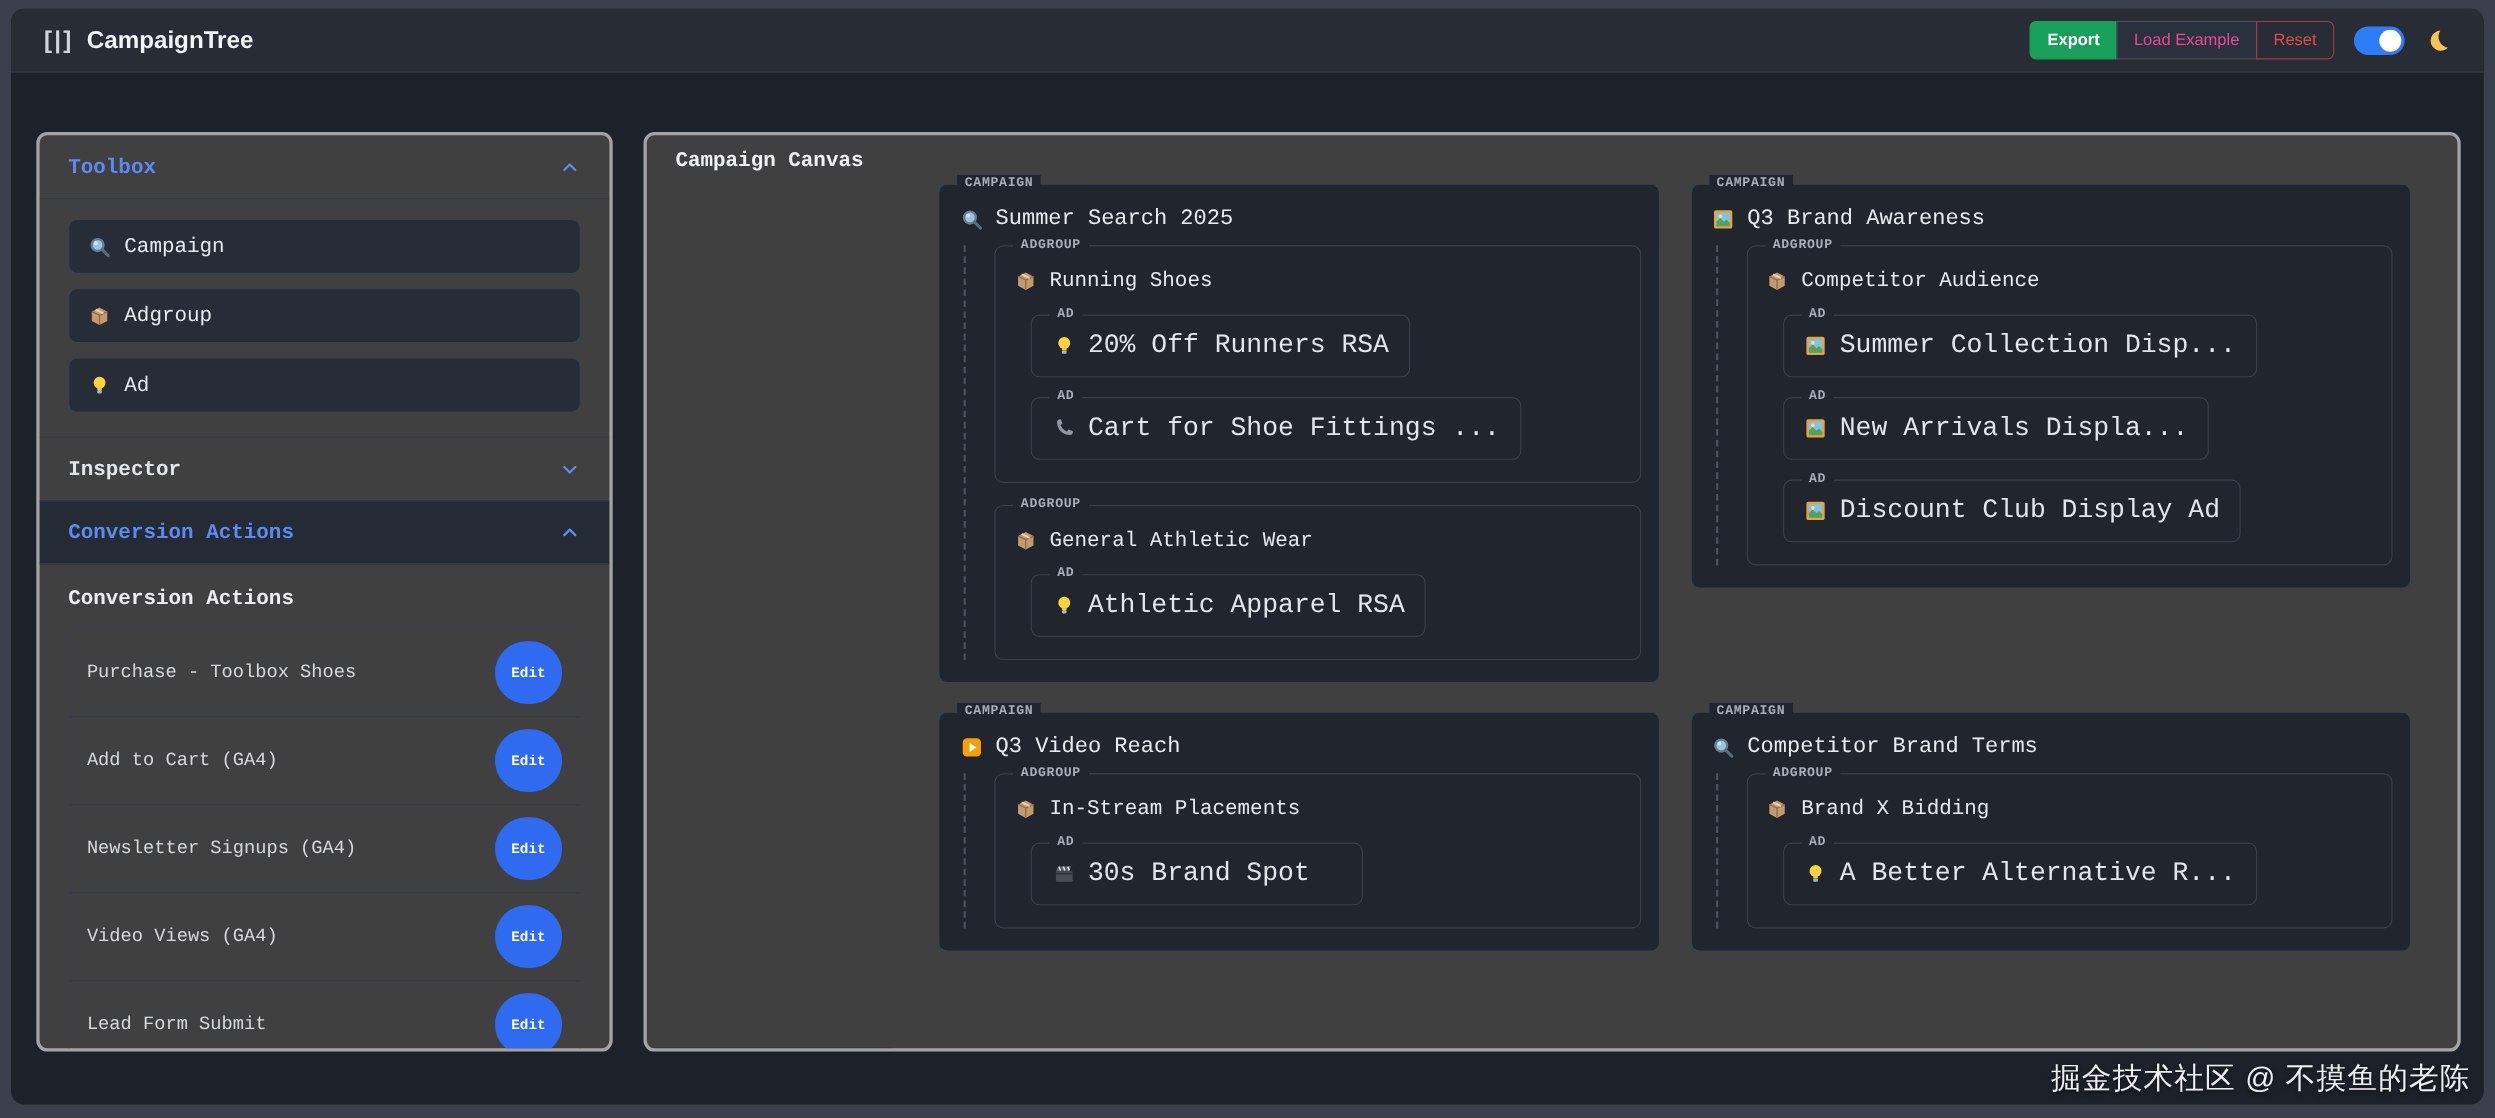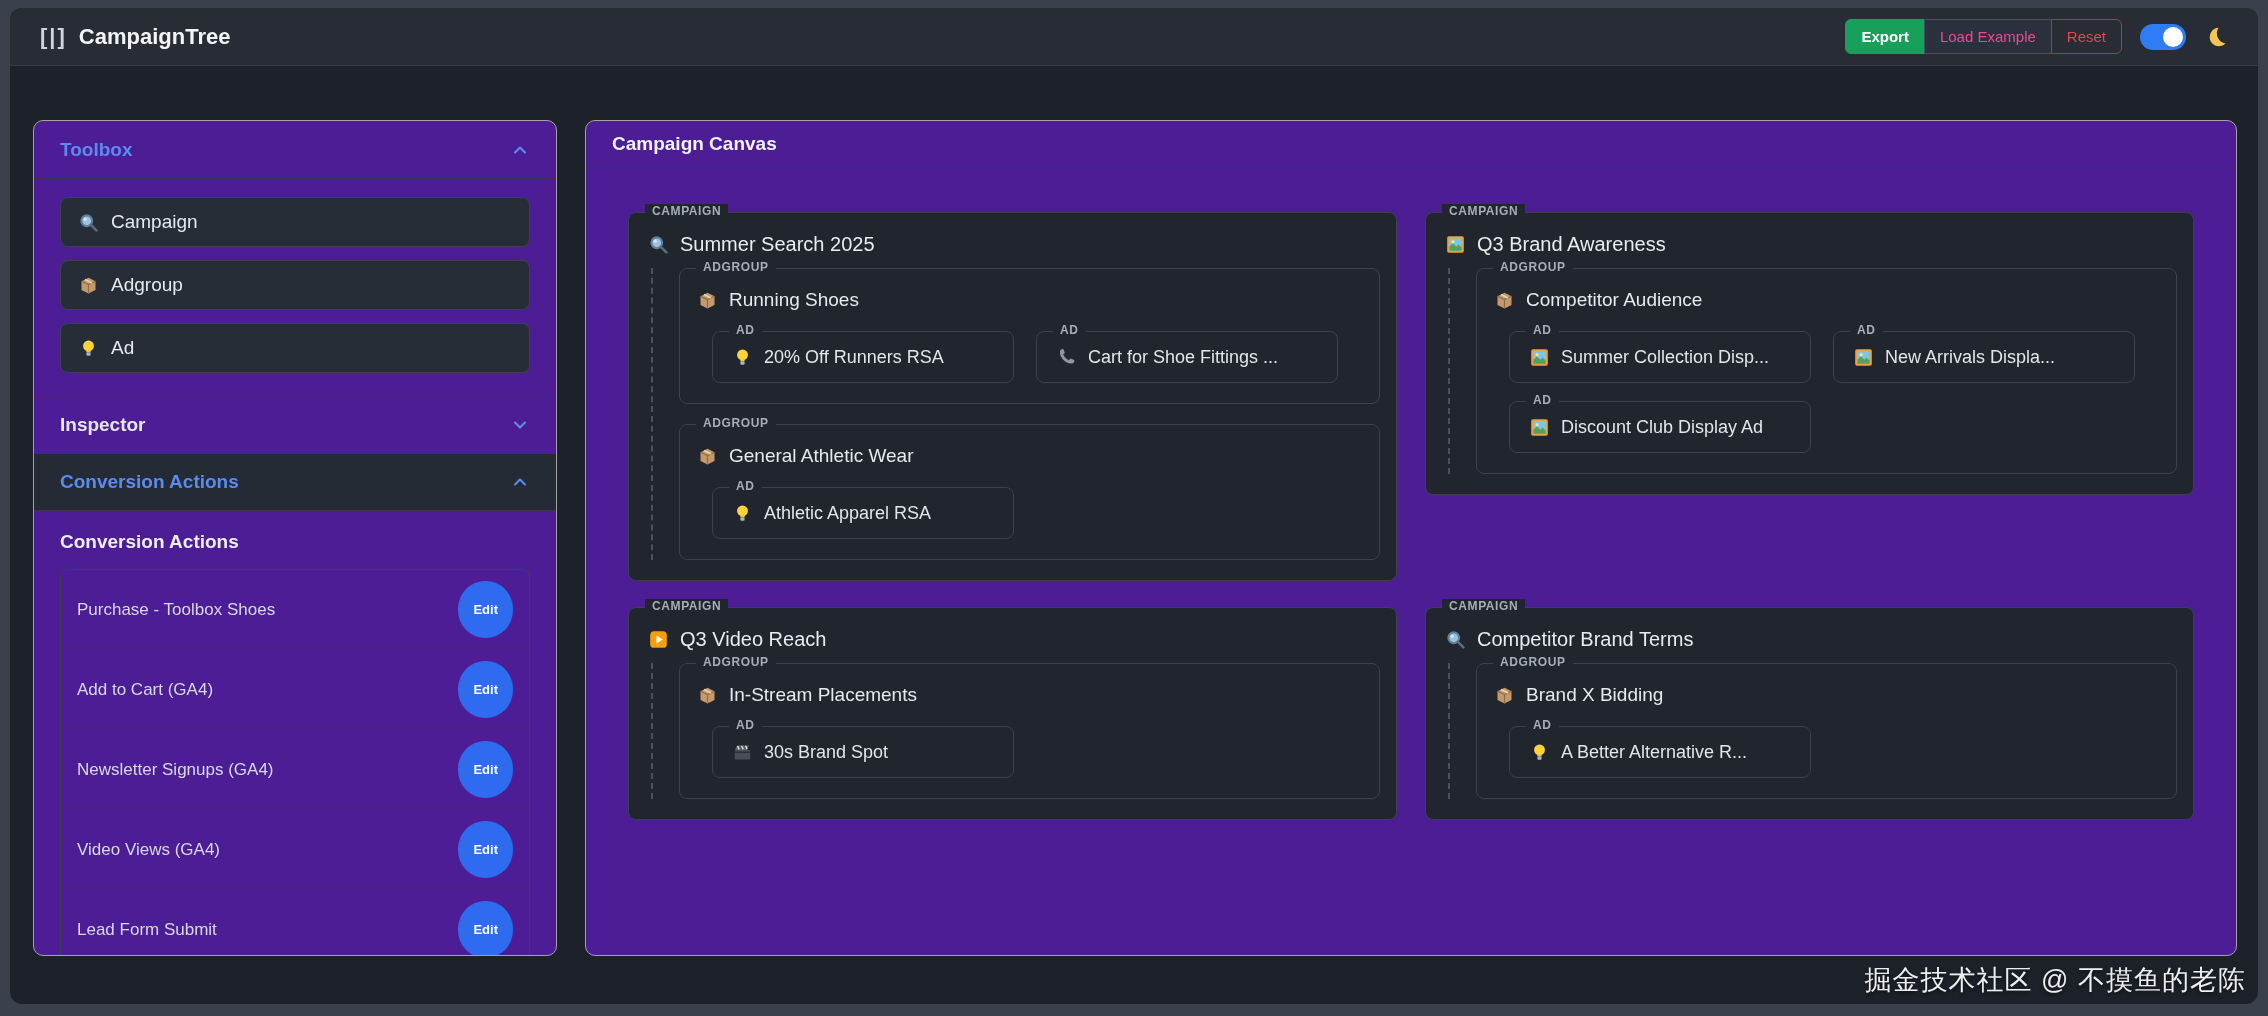--- a/index.html
+++ b/index.html
@@ -25,23 +25,23 @@
   .header-right { margin-left:auto; display:flex; align-items:center; gap:18px; }
   .btn-group { display:flex; }
   .btn { font-family:inherit; font-size:15px; line-height:1; padding:9px 15px; cursor:pointer; background:none; border:1px solid transparent; }
   .btn-export { background:#18a05a; color:#fff; font-weight:600; border-radius:6px 0 0 6px; border-color:#18a05a; }
   .btn-load { background:#2b313c; color:#ec4899; border-color:#4a515e; margin-left:-1px; }
   .btn-reset { background:transparent; color:#e5484d; border-color:#a83b41; border-radius:0 6px 6px 0; margin-left:-1px; }
   .toggle { width:46px; height:26px; border-radius:13px; background:#2f7df6; position:relative; cursor:pointer; }
   .toggle .knob { position:absolute; top:3px; right:3px; width:20px; height:20px; border-radius:50%; background:#fff; }
   .moon { display:flex; align-items:center; cursor:pointer; }
   
-  .panel { position:absolute; top:112px; background:#4c1d95; border:1px solid #a3a3a3; border-radius:10px; }
+  .panel { position:absolute; top:112px; background:#404040; border:3px solid #a3a3a3; border-radius:10px;font-family:Liberation Mono, monospace; }
   .sidebar { left:23px; width:524px; height:836px; display:flex; flex-direction:column; overflow:hidden; }
-  .canvas-panel { left:575px; width:1652px; height:836px; display:flex; flex-direction:column; overflow:hidden; }
+  .canvas-panel { left:575px; width:1652px; height:836px; display:flex; flex-direction:row; overflow:hidden; }
   
   .sec-header {
     display:flex; align-items:center; justify-content:space-between;
     padding:0 26px; min-height:58px; cursor:pointer; flex:0 0 auto;
     font-size:19px; font-weight:600; color:#e3e6ea;
   }
   .sec-header.open-blue { color:#5b8bf0; }
   .sec-header.bordered-top { border-top:1px solid #333a45; }
   .sec-header.bordered-bottom { border-bottom:1px solid #333a45; }
   .sec-header.highlight { background:#252b35; }
@@ -81,21 +81,21 @@
     font-size:12px; font-weight:bold; letter-spacing:0.6px; color:#a6aeb8;
   }
   .campaign { padding:16px 16px 20px 12px; }
   .node-title { display:flex; align-items:center; gap:11px; }
   .c-title { font-size:20px; color:#e9ebee; margin:4px 0 12px 6px; }
   .children { margin-left:10px; border-left:2px dashed #4a525e; padding-left:26px; display:flex; flex-direction:column; gap:20px; }
   .adgroup { padding:18px 16px 18px 16px; }
   .g-title { font-size:19px; color:#e6e9ed; margin-top:2px; }
   .ads { display:flex; flex-wrap:wrap; gap:18px 22px; margin:20px 0 2px 16px; }
   .ad { min-width:302px; padding:14px 18px; display:flex; align-items:center; }
-  .a-title { font-size:18px; color:#e2e5e9; }
+  .a-title { font-size:24px; color:#e2e5e9; }
   .icon { display:inline-flex; align-items:center; justify-content:center; width:22px; height:22px; flex:0 0 auto; }
   .icon svg { display:block; }
   .chev-slot { display:inline-flex; }
   
   .watermark {
     position:absolute; right:22px; bottom:18px; font-size:27px; color:#eceef0;
     text-shadow:0 2px 4px rgba(0,0,0,0.65); letter-spacing:1px;
   }
 </style>
 </head>

